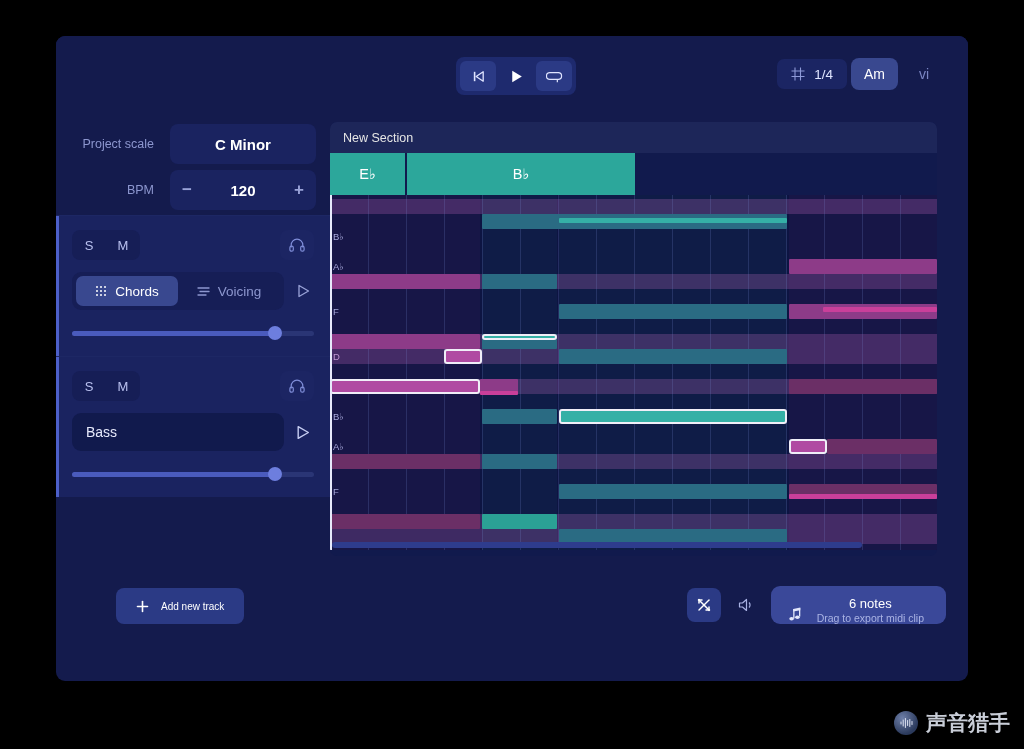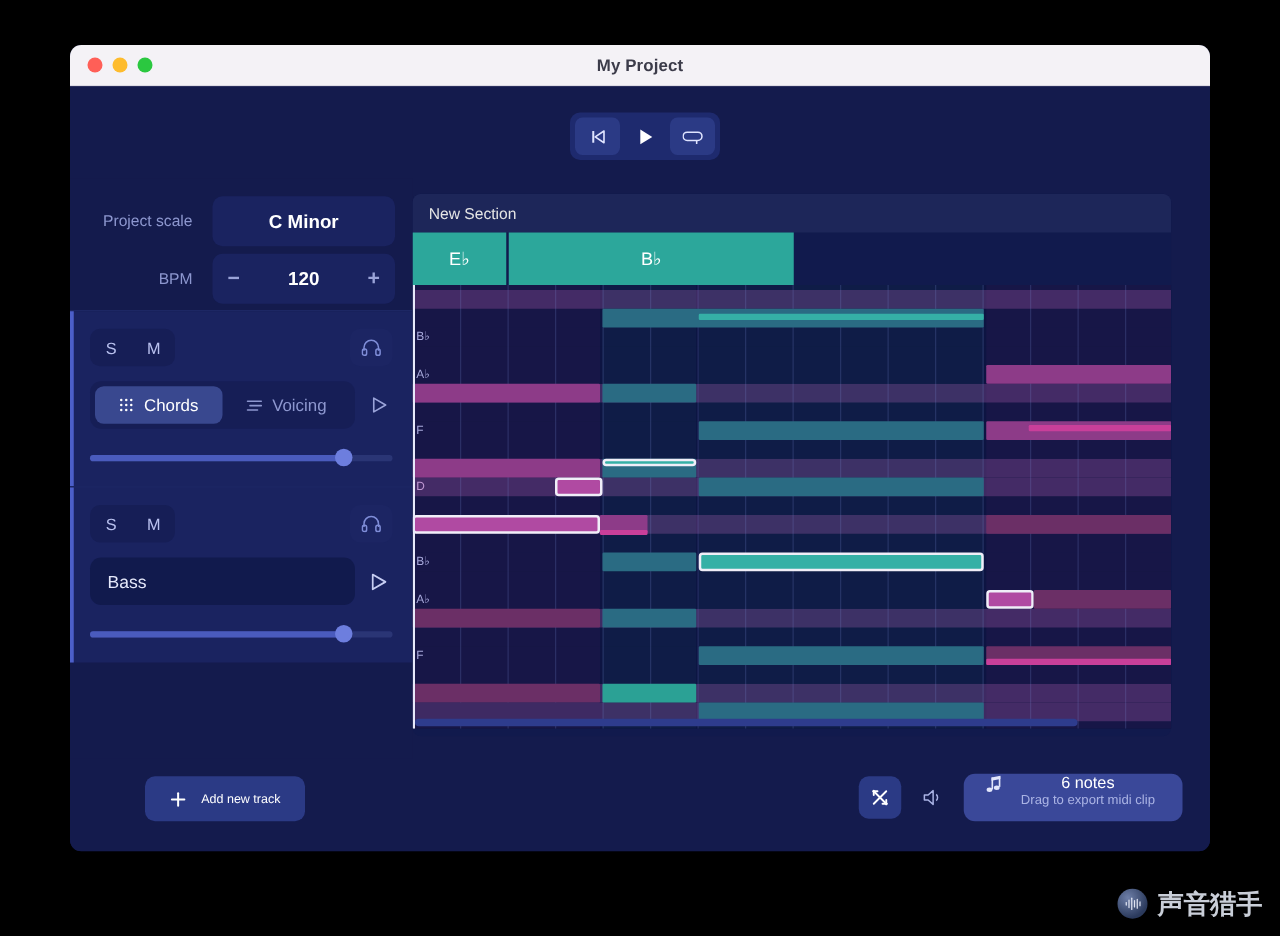--- a/index.html
+++ b/index.html
@@ -167,21 +167,21 @@
   .addtrack {
     position: absolute; left: 60px; top: 14px; height: 36px; border-radius: 8px;
     background: #2b3a85; display: flex; align-items: center; gap: 12px;
     padding: 0 20px; color: #ffffff; font-size: 10px;
   }
   .bot-right { position: absolute; right: 22px; top: 12px; display: flex; align-items: center; gap: 8px; }
   .sqbtn { width: 34px; height: 34px; border-radius: 8px; display: flex; align-items: center; justify-content: center; }
   .sqbtn.filled { background: #2b3a85; }
   .export {
     height: 38px; border-radius: 9px; background: #3a4899;
-    display: flex; align-items: flex-start; gap: 12px; padding: 0 22px 0 16px;
+    display: flex; align-items: flex-end; gap: 12px; padding: 0 22px 0 16px;
   }
   .export-txt { text-align: center; line-height: 1.15; }
   .export-main { color: #ffffff; font-size: 13px; }
   .export-sub { color: #aab3e4; font-size: 10.5px; }
 
   
   .watermark { position: absolute; right: 14px; bottom: 12px; display: flex; align-items: center; gap: 8px; }
   .wm-circle {
     width: 24px; height: 24px; border-radius: 50%;
     background: radial-gradient(circle at 35% 30%, #6e7fa8, #2b3a5c 70%);
@@ -189,28 +189,20 @@
   }
   .wm-text { color: #c9ced8; font-size: 21px; font-weight: bold; font-family: "DejaVu Sans", sans-serif; }
 </style>
 </head>
 <body>
 
 <div class="screen">
 
   <div class="window">
 
-    <div class="titlebar">
-      <div class="lights">
-        <div class="light l-red"></div>
-        <div class="light l-yellow"></div>
-        <div class="light l-green"></div>
-      </div>
-      <div class="win-title">My Project</div>
-    </div>
 
     <div class="app">
 
       <div class="topbar">
 
 
         <div class="transport">
           <div class="tbtn filled">
             <svg width="15" height="15" viewBox="0 0 16 16">
               <rect x="3" y="3" width="1.7" height="10" fill="#dfe4ff"></rect>
@@ -223,20 +215,35 @@
             </svg>
           </div>
           <div class="tbtn filled">
             <svg width="17" height="15" viewBox="0 0 18 15">
               <path d="M4 3.5 H13 A3 3 0 0 1 13 10.5 H4 A3 3 0 0 1 4 3.5 Z" fill="none" stroke="#dfe4ff" stroke-width="1.3"></path>
               <path d="M12 10.5 V13.5" stroke="#dfe4ff" stroke-width="1.3"></path>
             </svg>
           </div>
         </div>
 
+        <div class="rightctl">
+          <div class="grid-chip">
+            <svg width="14" height="14" viewBox="0 0 14 14">
+              <g stroke="#8e9ad8" stroke-width="1.1" fill="none">
+                <line x1="4" y1="0.5" x2="4" y2="13.5"></line>
+                <line x1="9.5" y1="0.5" x2="9.5" y2="13.5"></line>
+                <line x1="0.5" y1="4" x2="13.5" y2="4"></line>
+                <line x1="0.5" y1="9.5" x2="13.5" y2="9.5"></line>
+              </g>
+            </svg>
+            <span>1/4</span>
+          </div>
+          <div class="keychip active">Am</div>
+          <div class="keychip muted">vi</div>
+        </div>
       </div>
 
       <div class="body">
 
         <div class="sidebar">
 
           <div class="proj">
             <div class="prow">
               <div class="plabel">Project scale</div>
               <div class="pfield">C Minor</div>

